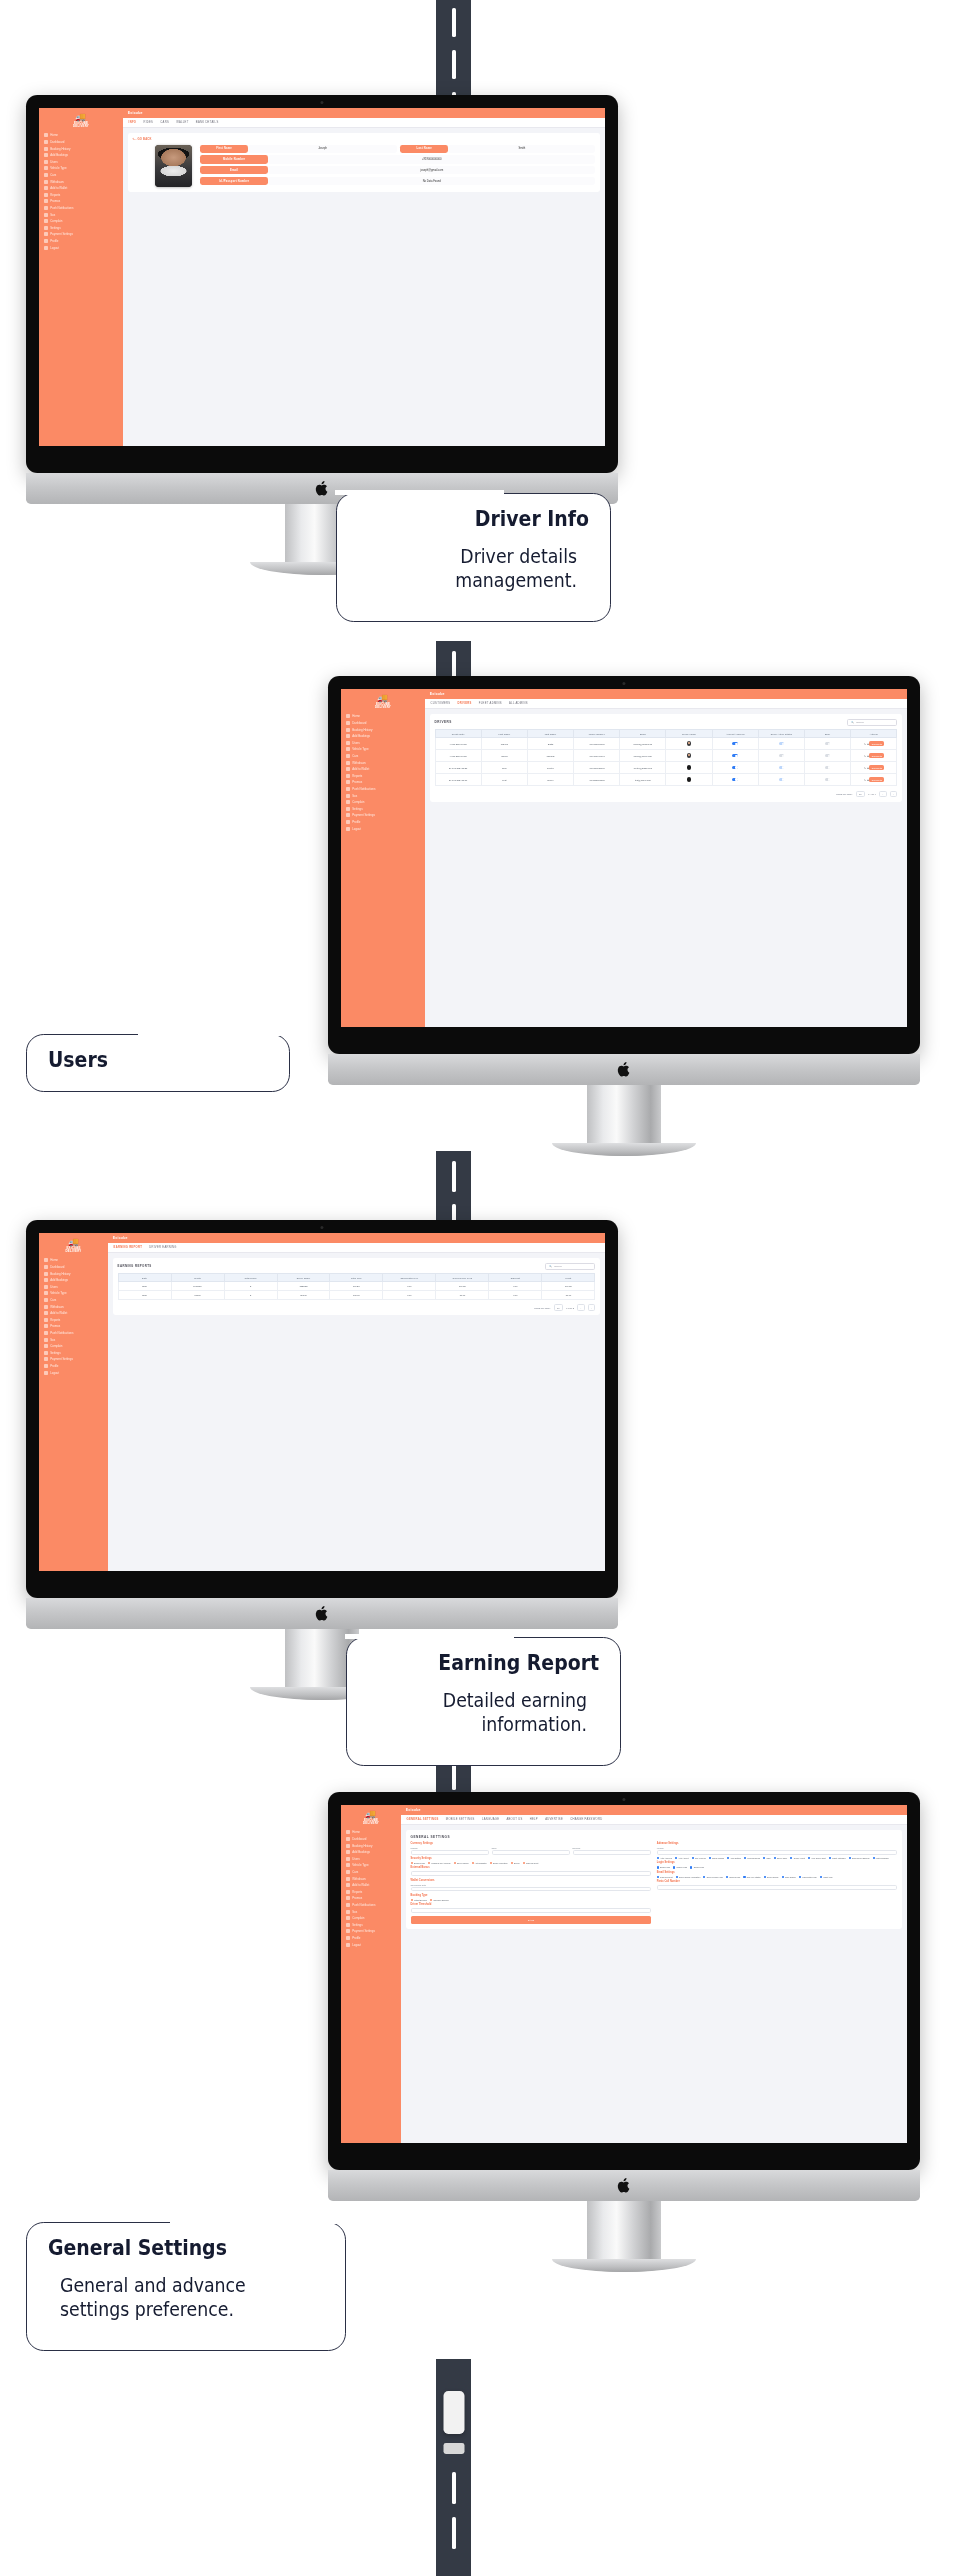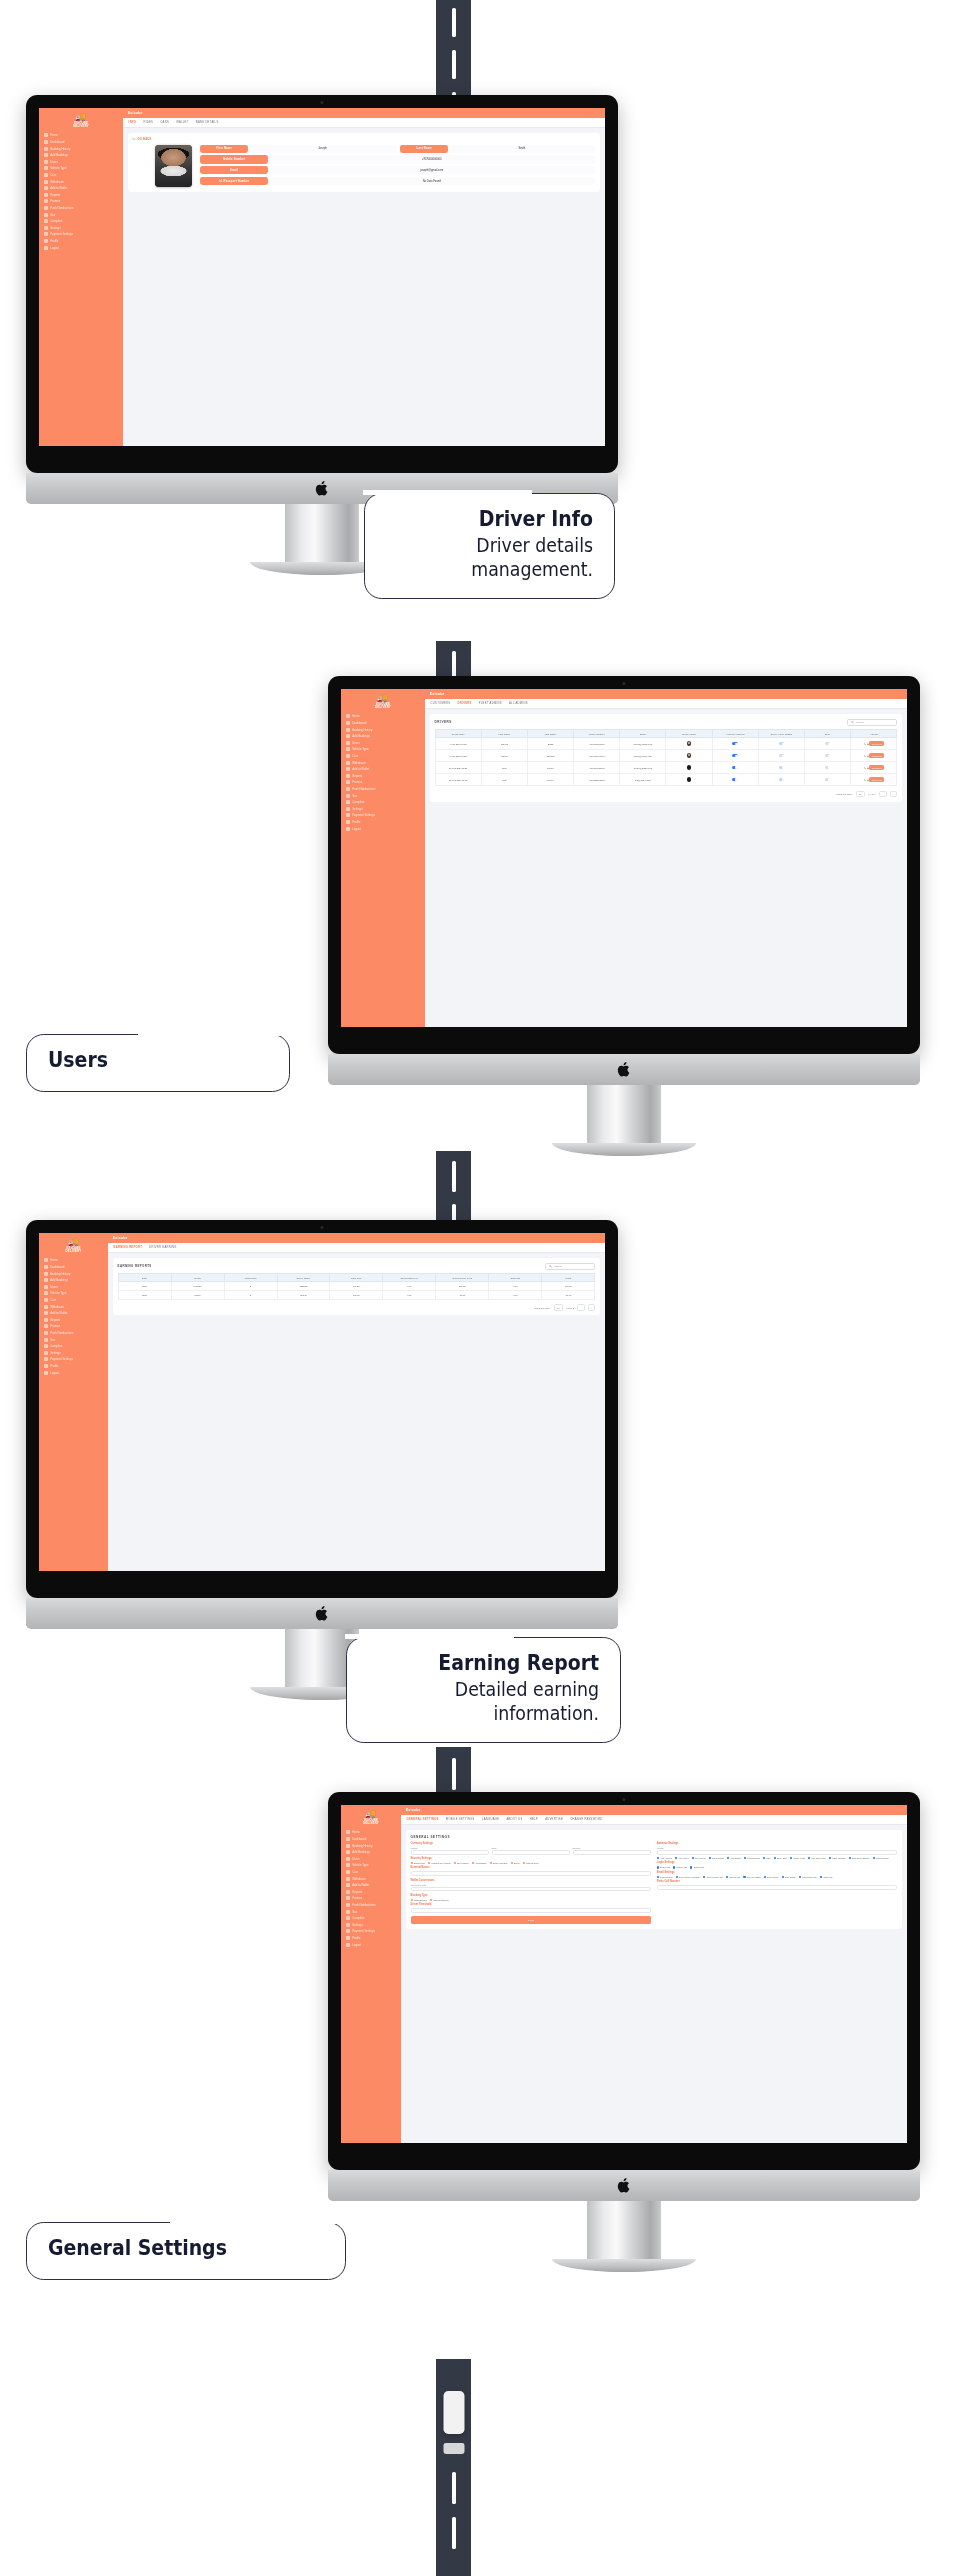--- a/index.html
+++ b/index.html
@@ -187,21 +187,21 @@
   .callout {
     position:absolute; z-index:5; background:#fff;
     border:1.3px solid #2a2f45; border-radius:17.7px;
     padding:13px 21px 16px;
     font-family:"DejaVu Sans Condensed","Liberation Sans", sans-serif;
     color:#151b30;
   }
   .callout.r { text-align:right; }
   .callout.l { text-align:left; }
   .callout .c-title { font-size:21px; font-weight:bold; line-height:1.22; margin:0 0 1.6px; }
-  .callout .c-desc { font-size:19.3px; line-height:1.25; margin:0; }
+  .callout .c-desc { font-size:19.3px; line-height:1.25; margin:12px; }
   .callout .patch {
     position:absolute; background:#fff; height:4.8px;
   }
 </style>
 </head>
 <body>
 
 <div class="spine" style="top:0;height:145px;">
   <div class="dash" style="top:8px;height:29px;"></div>
   <div class="dash" style="top:50px;height:29px;"></div>
@@ -364,21 +364,21 @@
         <svg viewBox="0 0 24 28">
             <path fill="#111" d="M17.3 14.6c0-3 2.4-4.4 2.5-4.5-1.4-2-3.5-2.3-4.3-2.3-1.8-.2-3.5 1.1-4.5 1.1s-2.4-1.1-3.9-1c-2 0-3.8 1.2-4.8 3-2.1 3.6-.5 8.9 1.5 11.8 1 1.4 2.2 3 3.7 2.9 1.5-.1 2-1 3.8-1s2.3 1 3.9.9c1.6 0 2.6-1.4 3.6-2.9 1.1-1.6 1.6-3.2 1.6-3.3-.1 0-3.1-1.2-3.1-4.7zM14.5 5.3c.8-1 1.4-2.4 1.2-3.8-1.2.1-2.7.8-3.5 1.8-.8.9-1.5 2.3-1.3 3.7 1.3.1 2.7-.7 3.6-1.7z"></path>
           </svg>
       </span>
     </div>
     <div class="neck"></div>
     <div class="foot"></div>
   </div>
 </div>
 
-<div class="callout r" style="left:364px; top:493px; width:251px;">
+<div class="callout r" style="left:336px; top:493px; width:275px;">
   <div class="patch" style="left:-1.6px; top:-4px; width:169px;"></div>
   <p class="c-title">Driver Info</p>
   <p class="c-desc">Driver details management.</p>
 </div>
 
 <div class="imac" style="left:328px; top:676px; width:592px;">
   <div class="bezel" style="height:378px;">
     <div class="cam"></div>
     <div class="screen" style="height:338px;">
       <div class="app">
@@ -1044,14 +1044,15 @@
       </span>
     </div>
     <div class="neck"></div>
     <div class="foot"></div>
   </div>
 </div>
 
 <div class="callout l" style="left:26px; top:2222px; width:320px;">
   <div class="patch" style="right:-1.6px; top:-4px; width:177px;"></div>
   <p class="c-title">General Settings</p>
+  <p class="c-desc">General and advance settings preference.</p>
 </div>
 
 
 </body></html>

